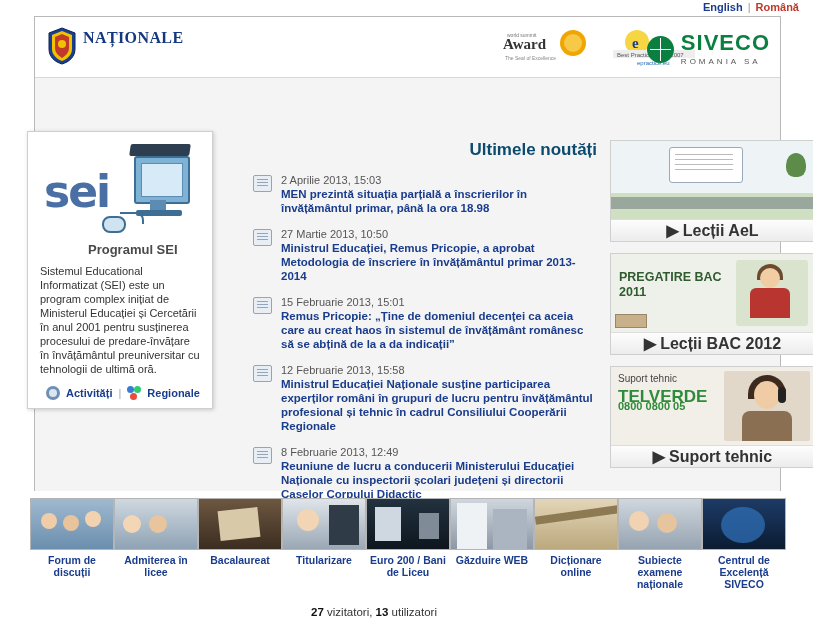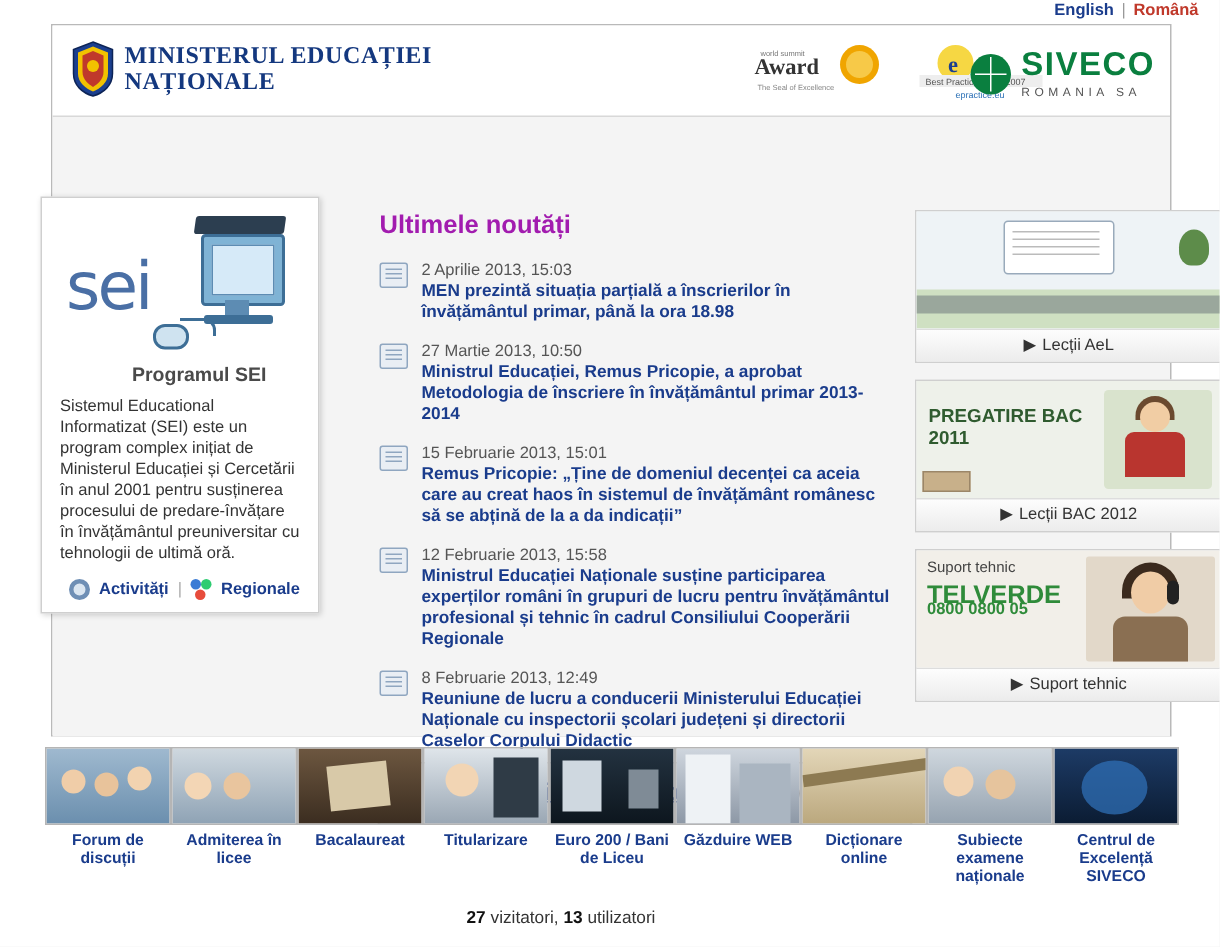--- a/index.html
+++ b/index.html
@@ -73,21 +73,21 @@
   .sei-card{
     position:absolute;left:-8px;top:53px;width:186px;
     background:#ffffff;border:1px solid #cfcfcf;
     box-shadow:1px 1px 4px rgba(0,0,0,.18);
     padding:10px 10px 8px 10px;box-sizing:border-box;
   }
   .sei-logo{height:96px;position:relative;}
   .sei-word{
     position:absolute;left:6px;top:24px;
     font-family:"DejaVu Sans", sans-serif;
-    font-size:44px;color:#4a6fa5;font-weight:normal;letter-spacing:-2px;
+    font-size:44px;color:#4a6fa5;font-weight:bold;letter-spacing:-2px;
   }
   .sei-mon{
     position:absolute;left:96px;top:14px;width:52px;height:44px;
     background:#7fb3d5;border:2px solid #3d6e96;border-radius:3px;
   }
   .sei-mon-inner{
     position:absolute;left:5px;top:5px;right:5px;bottom:5px;
     background:#d6eaf8;border:1px solid #5d8cb3;
   }
   .sei-cap{
@@ -130,22 +130,23 @@
   .ic-proj i{position:absolute;width:7px;height:7px;border-radius:50%;}
   .ic-proj i:nth-child(1){background:#3a7bd5;left:0;top:0;}
   .ic-proj i:nth-child(2){background:#2ecc71;right:0;top:0;}
   .ic-proj i:nth-child(3){background:#e74c3c;left:3px;bottom:0;}
 
   
   .news{
     position:absolute;left:216px;top:62px;width:346px;
   }
   .news-title{
-    font-size:17px;color:#a21caf;font-weight:bold;margin:0 0 14px 2px;
+    font-size:17px;color:#0c4a6e;font-weight:bold;margin:0 0 14px 2px;
     font-family:"Liberation Sans", sans-serif;
+    text-align:right;
   }
   .news-item{
     position:relative;padding-left:30px;margin-bottom:13px;
   }
   .news-ico{
     position:absolute;left:2px;top:1px;width:17px;height:15px;
     background:#e9eef4;border:1px solid #8fa6c0;border-radius:2px;
   }
   .news-ico:before{
     content:"";position:absolute;left:3px;top:3px;width:11px;height:1px;
@@ -161,21 +162,21 @@
   .rail{position:absolute;left:575px;top:62px;width:205px;}
   .rail-box{
     width:205px;border:1px solid #cfcfcf;background:#fff;margin-bottom:11px;
     box-sizing:border-box;
   }
   .rail-img{height:78px;position:relative;overflow:hidden;}
   .rail-cap{
     height:21px;line-height:21px;text-align:center;
     background:linear-gradient(#fdfdfd,#ececec);
     border-top:1px solid #ddd;
-    font-size:11px;font-weight:normal;color:#333;
+    font-size:16px;font-weight:bold;color:#333;
   }
   .rail-cap .arrow{color:#333;margin-right:4px;}
 
   
   .ael{background:#eef3f6;}
   .ael .ground{position:absolute;left:0;bottom:0;width:100%;height:26px;background:#cfe0c2;}
   .ael .road{position:absolute;left:0;bottom:10px;width:100%;height:12px;background:#9aa79c;}
   .ael .bubble{
     position:absolute;left:58px;top:6px;width:72px;height:34px;background:#fff;
     border:1px solid #9ab;border-radius:3px;
@@ -288,21 +289,20 @@
 
     <div class="header">
       <svg class="coat" viewBox="0 0 30 38">
         <path d="M15 1 L28 6 V22 C28 30 22 35 15 37 C8 35 2 30 2 22 V6 Z" fill="#1b3f8f" stroke="#0d2456"></path>
         <path d="M15 4 L25 8 V22 C25 28 20 32 15 34 C10 32 5 28 5 22 V8 Z" fill="#f2c200"></path>
         <path d="M15 7 L22 10 V21 C22 26 18 29 15 31 C12 29 8 26 8 21 V10 Z" fill="#c0392b"></path>
         <circle cx="15" cy="17" r="4" fill="#f2c200"></circle>
       </svg>
 
       <div class="ministry">
-        <div>MINISTERUL EDUCAȚIEI</div>
         <div>NAȚIONALE</div>
       </div>
 
       <svg class="award" viewBox="0 0 96 38">
         <circle cx="72" cy="14" r="13" fill="#f0a500"></circle>
         <circle cx="72" cy="14" r="9" fill="#f7c948"></circle>
         <text x="2" y="20" font-family="Liberation Serif, serif" font-size="15" font-weight="bold" fill="#333">Award</text>
         <text x="6" y="8" font-family="Liberation Sans, sans-serif" font-size="5" fill="#777">world summit</text>
         <text x="4" y="31" font-family="Liberation Sans, sans-serif" font-size="5" fill="#888">The Seal of Excellence</text>
       </svg>

